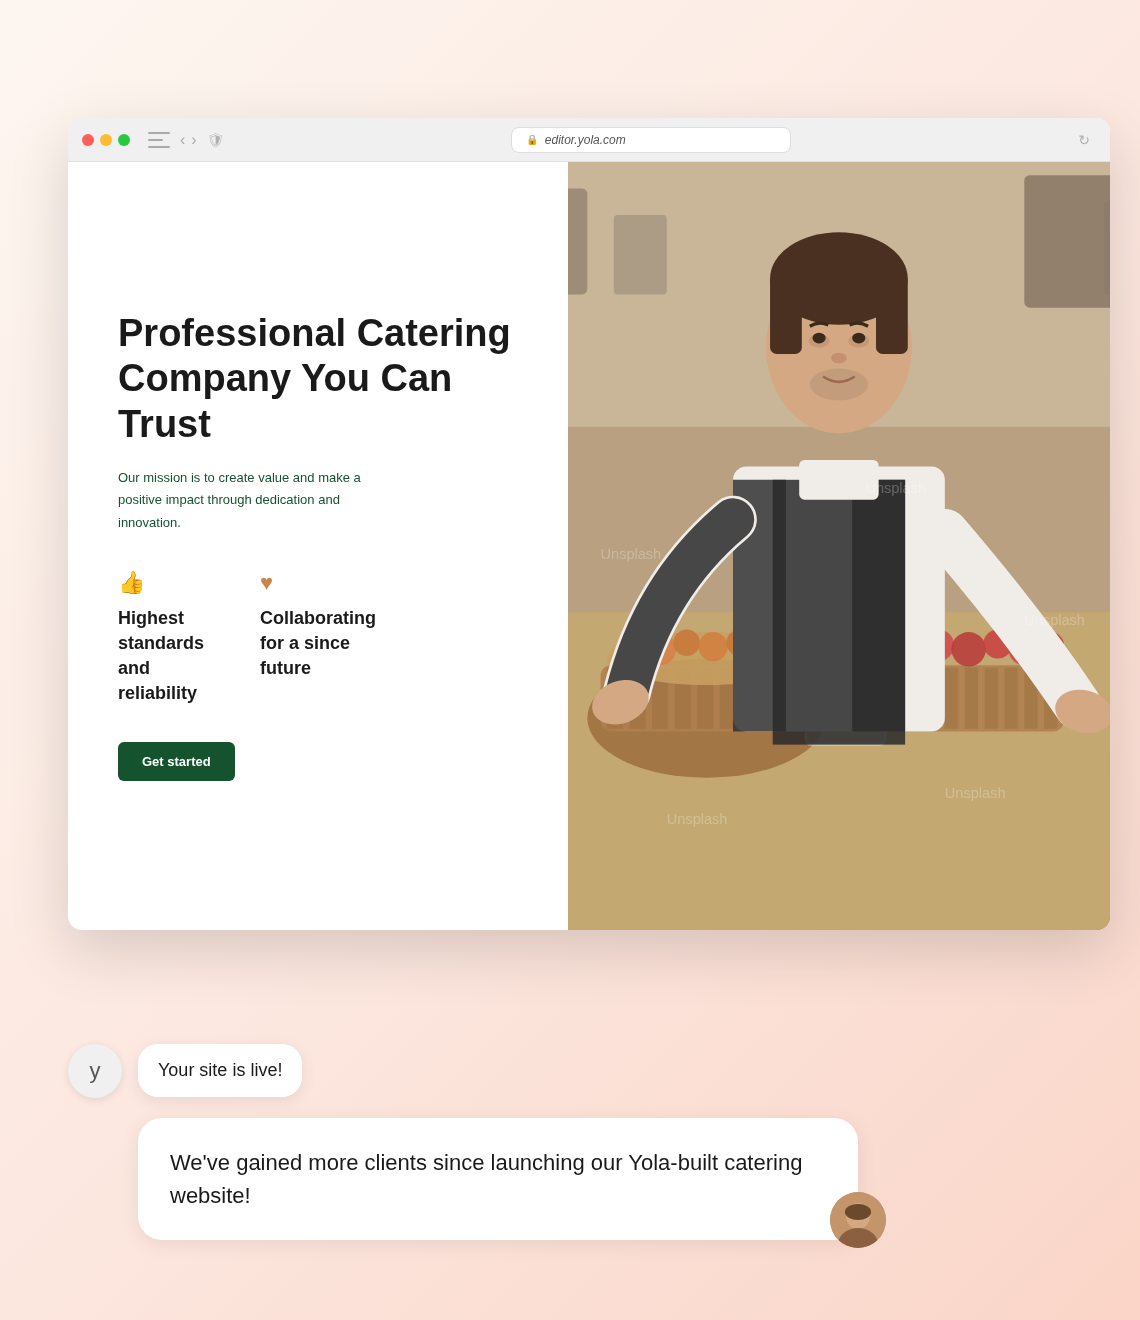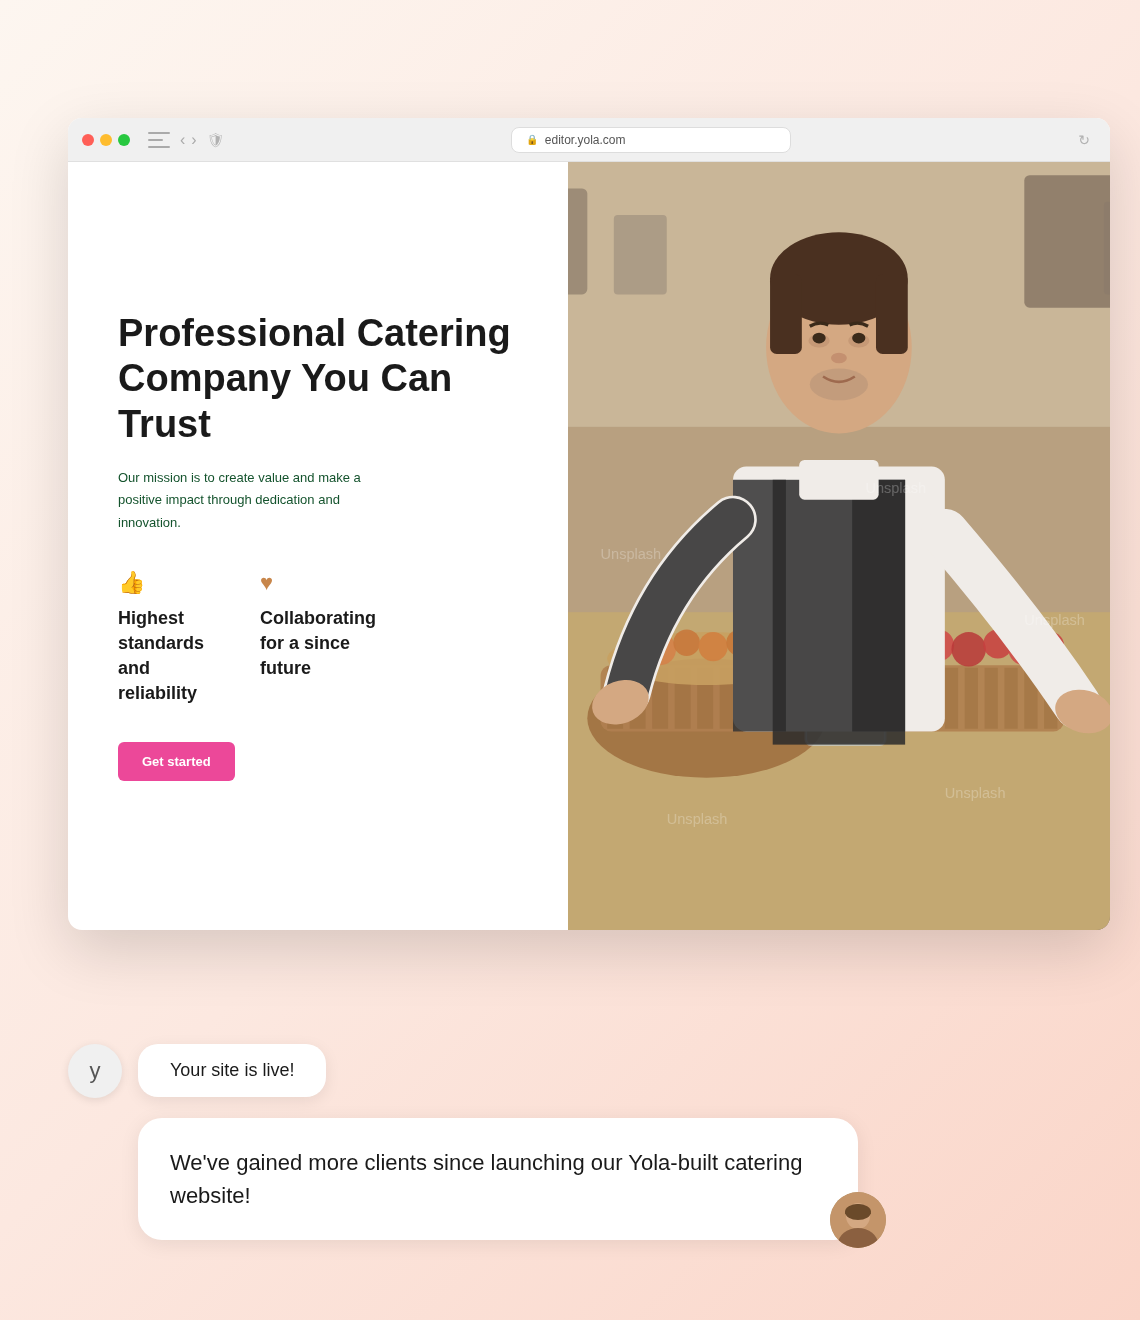--- a/index.html
+++ b/index.html
@@ -109,20 +109,21 @@
     }
 
     .lock-icon {
       font-size: 10px;
       color: #888;
     }
 
     .address-text {
       font-size: 12px;
       color: #555;
+      font-style: italic;
     }
 
     .reload-btn {
       margin-right: 6px;
       font-size: 14px;
       color: #888;
       opacity: 0.6;
     }
 
     .shield-icon {
@@ -183,21 +184,21 @@
     .feature-label {
       font-size: 18px;
       font-weight: 600;
       color: #1a1a1a;
       line-height: 1.4;
       max-width: 110px;
     }
 
     .cta-button {
       display: inline-block;
-      background: #ec4899;
+      background: #14532d;
       color: #ffffff;
       font-size: 13px;
       font-weight: 600;
       padding: 12px 24px;
       border-radius: 6px;
       border: none;
       cursor: pointer;
       width: fit-content;
     }
 
@@ -254,21 +255,21 @@
       font-size: 22px;
       font-weight: 500;
       color: #555;
       flex-shrink: 0;
       box-shadow: 0 2px 8px rgba(0,0,0,0.1);
     }
 
     .chat-bubble-small {
       background: #ffffff;
       border-radius: 20px;
-      padding: 16px 32px;
+      padding: 16px 20px;
       box-shadow: 0 4px 16px rgba(0,0,0,0.08);
       max-width: 300px;
     }
 
     .chat-bubble-small-text {
       font-size: 18px;
       font-weight: 500;
       color: #1a1a1a;
     }
 

